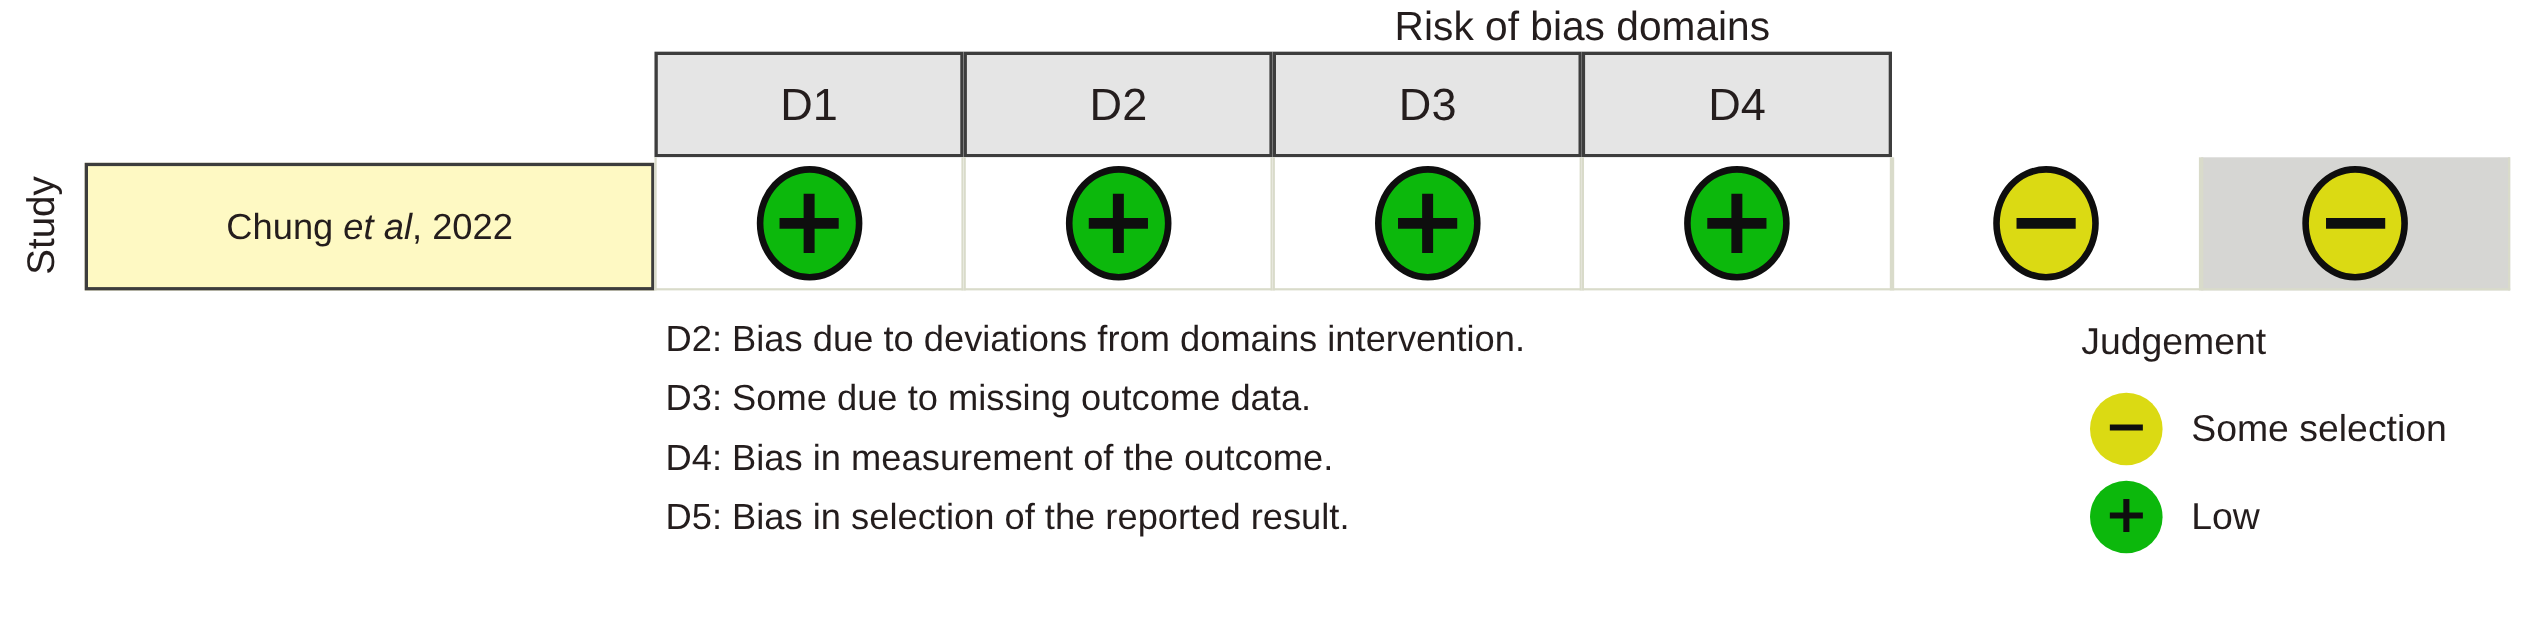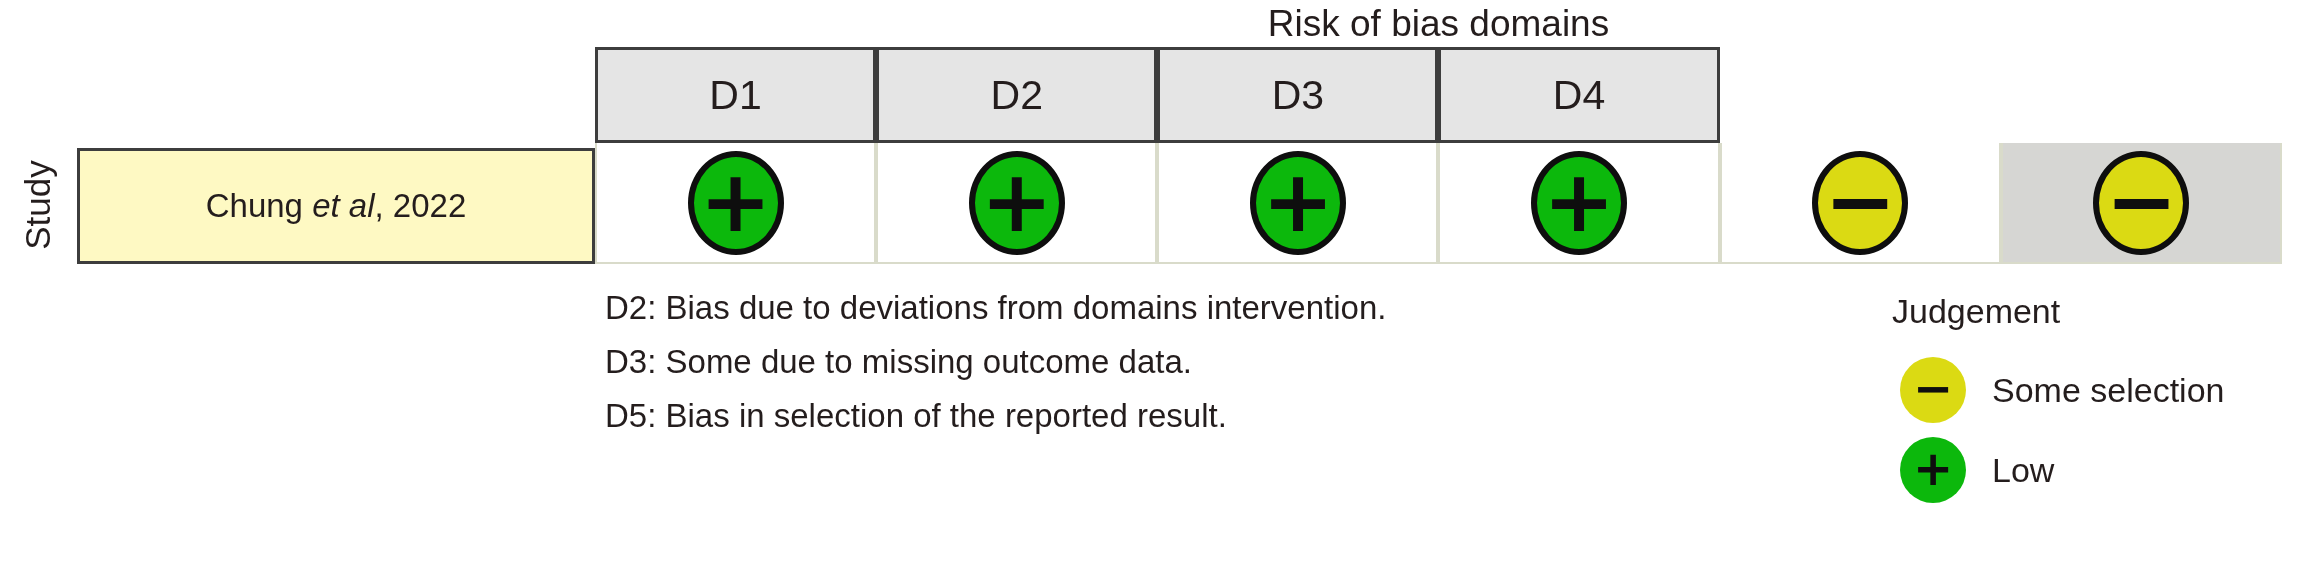--- a/index.html
+++ b/index.html
@@ -124,20 +124,21 @@
   <div class="dcell overall">
     <div class="tl-circle" style="background: rgb(219, 218, 19);">
       <span class="sym">−</span>
     </div>
   </div>
 </div>
 
 <div class="domains-legend">
   <div>D2: Bias due to deviations from domains intervention.</div>
   <div>D3: Some due to missing outcome data.</div>
+  <div>D4: Bias in measurement of the outcome.</div>
   <div>D5: Bias in selection of the reported result.</div>
 </div>
 
 <div class="judgement-legend">
   <div class="judgement-title">Judgement</div>
   <div class="jitem first">
     <div class="jcircle" style="background: rgb(219, 218, 19);">
       <span class="jsym">−</span>
     </div>
     <span class="jlabel">Some selection</span>

